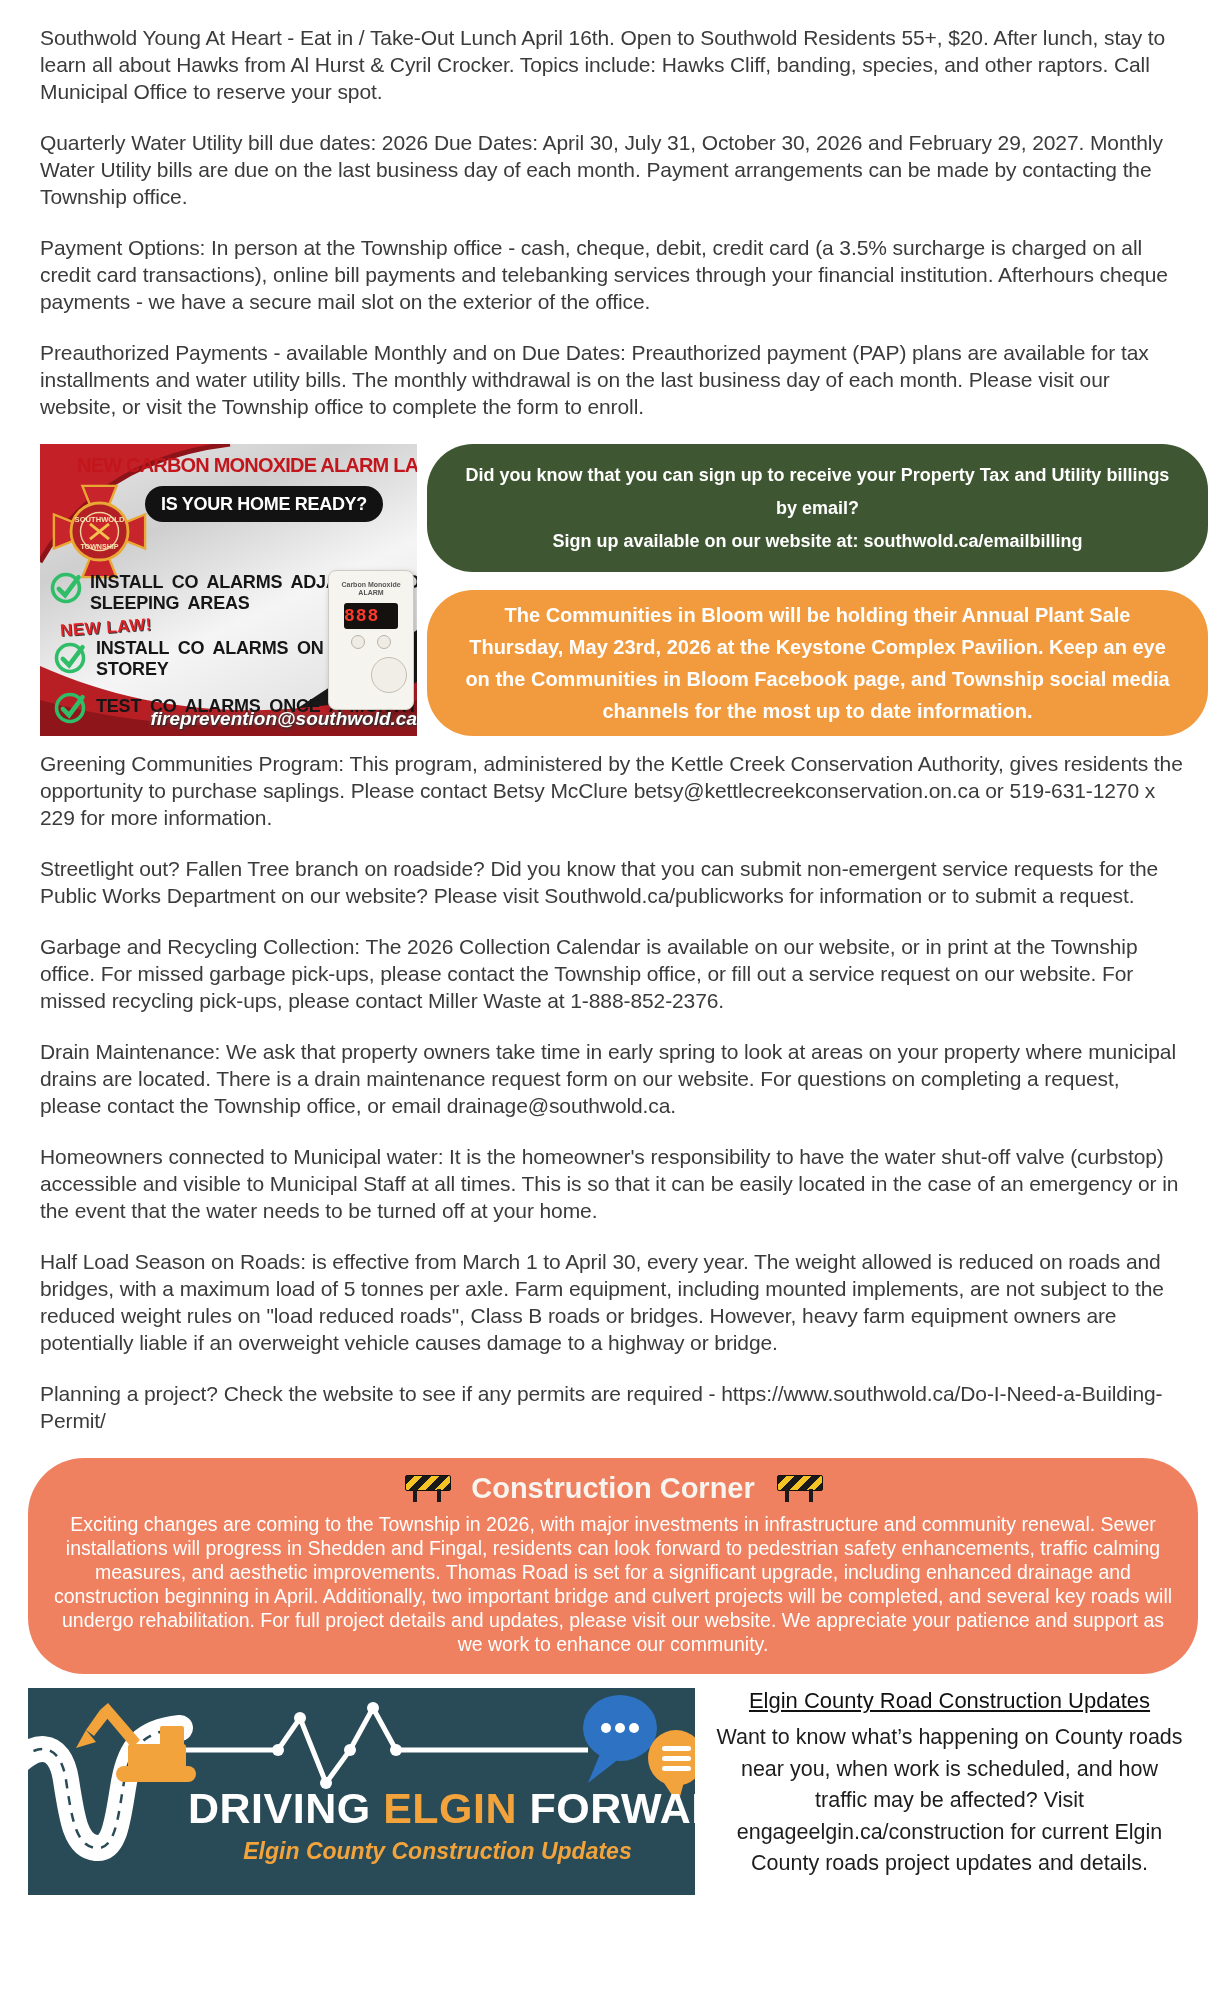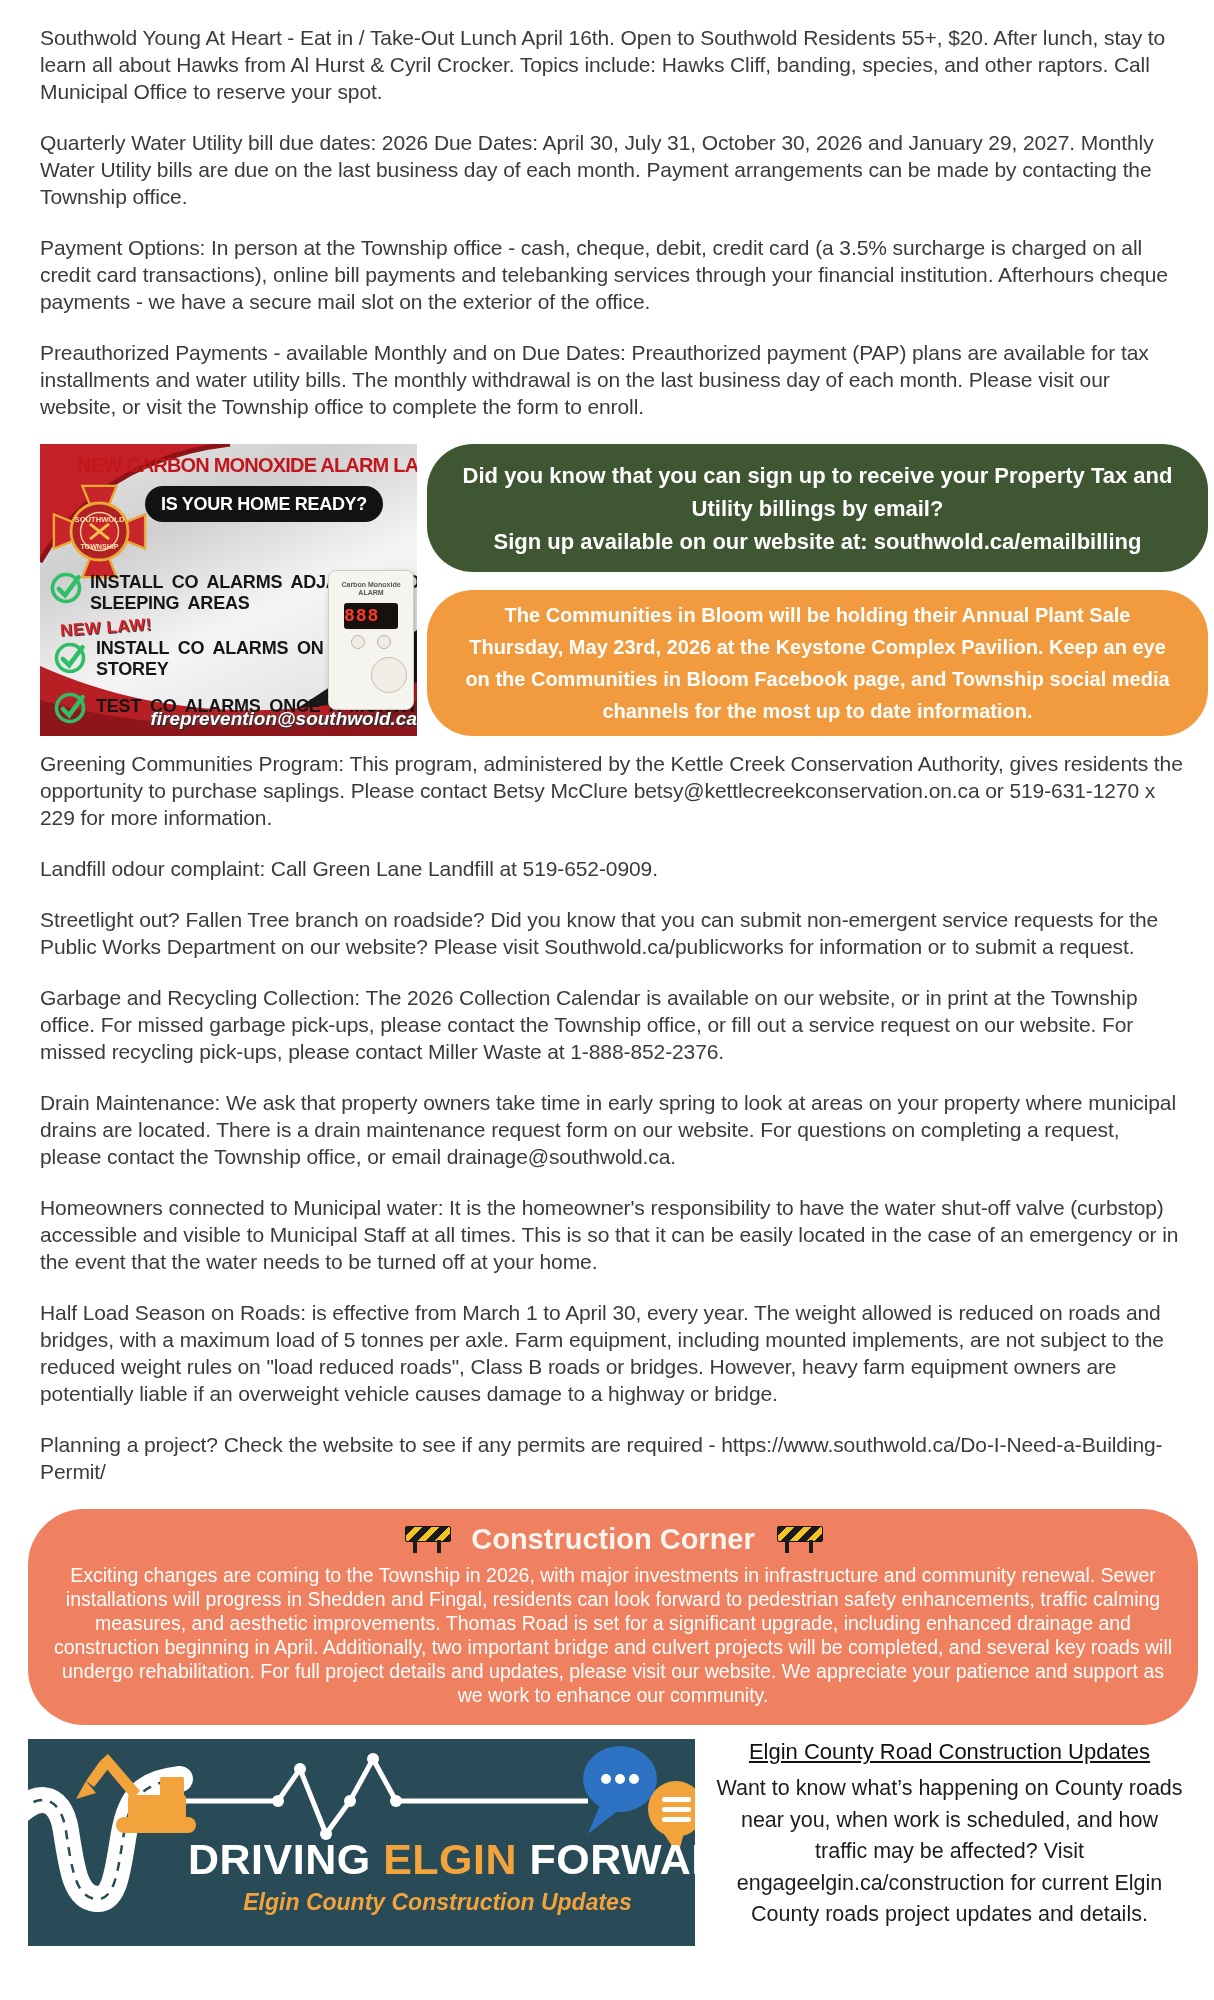--- a/index.html
+++ b/index.html
@@ -37,21 +37,21 @@
   .dev-btns{display:flex;justify-content:center;gap:12px;margin-top:6px;}
   .dev-btn{width:12px;height:12px;border:1.5px solid #b9b2a8;border-radius:50%;background:#efece6;}
   .dev-big{width:34px;height:34px;border:1.5px solid #c4bdb2;border-radius:50%;background:#f1eee8;
            margin:8px 6px 0 auto;}
   .co-email{position:absolute;left:0;right:0;bottom:6px;text-align:right;color:#fff;font-weight:700;
             font-style:italic;font-size:19px;text-shadow:1px 1px 2px #222,0 0 4px #555;}
 
   .right-boxes{flex:1;display:flex;flex-direction:column;}
   .green-box{height:128px;border-radius:46px;background:#3F5632;color:#fff;display:flex;
              flex-direction:column;justify-content:center;text-align:center;font-weight:700;
-             font-size:22px;line-height:33px;padding:21px 30px;margin-bottom:18px;box-sizing:border-box;}
+             font-size:18px;line-height:33px;padding:21px 30px;margin-bottom:18px;box-sizing:border-box;}
   .orange-box{height:146px;border-radius:46px;background:#F19A3E;color:#fff;font-weight:700;
               font-size:20px;line-height:32px;padding:6px 28px;display:flex;align-items:center;
               text-align:center;box-sizing:border-box;}
 
   
   .construction-box{margin:4px -12px 14px -12px;height:216px;border-radius:56px;background:#EF8161;
                     color:#fff;text-align:center;padding-top:8px;box-sizing:border-box;}
   .cc-title-row{display:flex;align-items:center;justify-content:center;gap:22px;height:44px;}
   .cc-title{font-size:29px;font-weight:700;color:#f8f4ef;}
   .barrier{position:relative;display:inline-block;width:44px;height:30px;}
@@ -74,21 +74,21 @@
   .eu-heading{font-size:22px;text-decoration:underline;margin-bottom:8px;color:#111;}
   .eu-body{font-size:21.5px;line-height:31.5px;}
 </style>
 </head>
 <body>
 
 <div class="page">
   <div class="content">
 
     <p class="body-para">Southwold Young At Heart - Eat in / Take-Out Lunch April 16th. Open to Southwold Residents 55+, $20. After lunch, stay to learn all about Hawks from Al Hurst &amp; Cyril Crocker. Topics include: Hawks Cliff, banding, species, and other raptors. Call Municipal Office to reserve your spot.</p>
-    <p class="body-para">Quarterly Water Utility bill due dates: 2026 Due Dates: April 30, July 31, October 30, 2026 and January 29, 2027. Monthly Water Utility bills are due on the last business day of each month. Payment arrangements can be made by contacting the Township office.</p>
+    <p class="body-para">Quarterly Water Utility bill due dates: 2026 Due Dates: April 30, July 31, October 30, 2026 and February 29, 2027. Monthly Water Utility bills are due on the last business day of each month. Payment arrangements can be made by contacting the Township office.</p>
     <p class="body-para">Payment Options: In person at the Township office - cash, cheque, debit, credit card (a 3.5% surcharge is charged on all credit card transactions), online bill payments and telebanking services through your financial institution. Afterhours cheque payments - we have a secure mail slot on the exterior of the office.</p>
     <p class="body-para">Preauthorized Payments - available Monthly and on Due Dates: Preauthorized payment (PAP) plans are available for tax installments and water utility bills. The monthly withdrawal is on the last business day of each month. Please visit our website, or visit the Township office to complete the form to enroll.</p>
 
     <div class="media-row">
 
       <div class="co-ad">
         <svg class="co-bg" width="377" height="292" viewBox="0 0 377 292">
           <path d="M0,0 L190,0 C105,10 40,48 0,118 Z" fill="#c32127"></path>
           <path d="M190,0 C105,10 40,48 0,118" fill="none" stroke="#8e1318" stroke-width="5"></path>
           <path d="M215,292 L377,186 L377,292 Z" fill="#191919"></path>
@@ -155,21 +155,20 @@
           <div>Did you know that you can sign up to receive your Property Tax and Utility billings by email?</div>
           <div>Sign up available on our website at: southwold.ca/emailbilling</div>
         </div>
         <div class="orange-box">
           <div>The Communities in Bloom will be holding their Annual Plant Sale Thursday, May 23rd, 2026 at the Keystone Complex Pavilion. Keep an eye on the Communities in Bloom Facebook page, and Township social media channels for the most up to date information.</div>
         </div>
       </div>
     </div>
 
     <p class="body-para">Greening Communities Program: This program, administered by the Kettle Creek Conservation Authority, gives residents the opportunity to purchase saplings. Please contact Betsy McClure betsy@kettlecreekconservation.on.ca or 519-631-1270 x 229 for more information.</p>
-    <p class="body-para">Landfill odour complaint: Call Green Lane Landfill at 519-652-0909.</p>
     <p class="body-para">Streetlight out? Fallen Tree branch on roadside? Did you know that you can submit non-emergent service requests for the Public Works Department on our website? Please visit Southwold.ca/publicworks for information or to submit a request.</p>
     <p class="body-para">Garbage and Recycling Collection: The 2026 Collection Calendar is available on our website, or in print at the Township office. For missed garbage pick-ups, please contact the Township office, or fill out a service request on our website. For missed recycling pick-ups, please contact Miller Waste at 1-888-852-2376.</p>
     <p class="body-para">Drain Maintenance: We ask that property owners take time in early spring to look at areas on your property where municipal drains are located. There is a drain maintenance request form on our website. For questions on completing a request, please contact the Township office, or email drainage@southwold.ca.</p>
     <p class="body-para">Homeowners connected to Municipal water: It is the homeowner's responsibility to have the water shut-off valve (curbstop) accessible and visible to Municipal Staff at all times. This is so that it can be easily located in the case of an emergency or in the event that the water needs to be turned off at your home.</p>
     <p class="body-para">Half Load Season on Roads: is effective from March 1 to April 30, every year. The weight allowed is reduced on roads and bridges, with a maximum load of 5 tonnes per axle. Farm equipment, including mounted implements, are not subject to the reduced weight rules on "load reduced roads", Class B roads or bridges. However, heavy farm equipment owners are potentially liable if an overweight vehicle causes damage to a highway or bridge.</p>
     <p class="body-para extra-gap">Planning a project? Check the website to see if any permits are required - https://www.southwold.ca/Do-I-Need-a-Building-Permit/</p>
 
     <div class="construction-box">
       <div class="cc-title-row">
         <span class="barrier">

